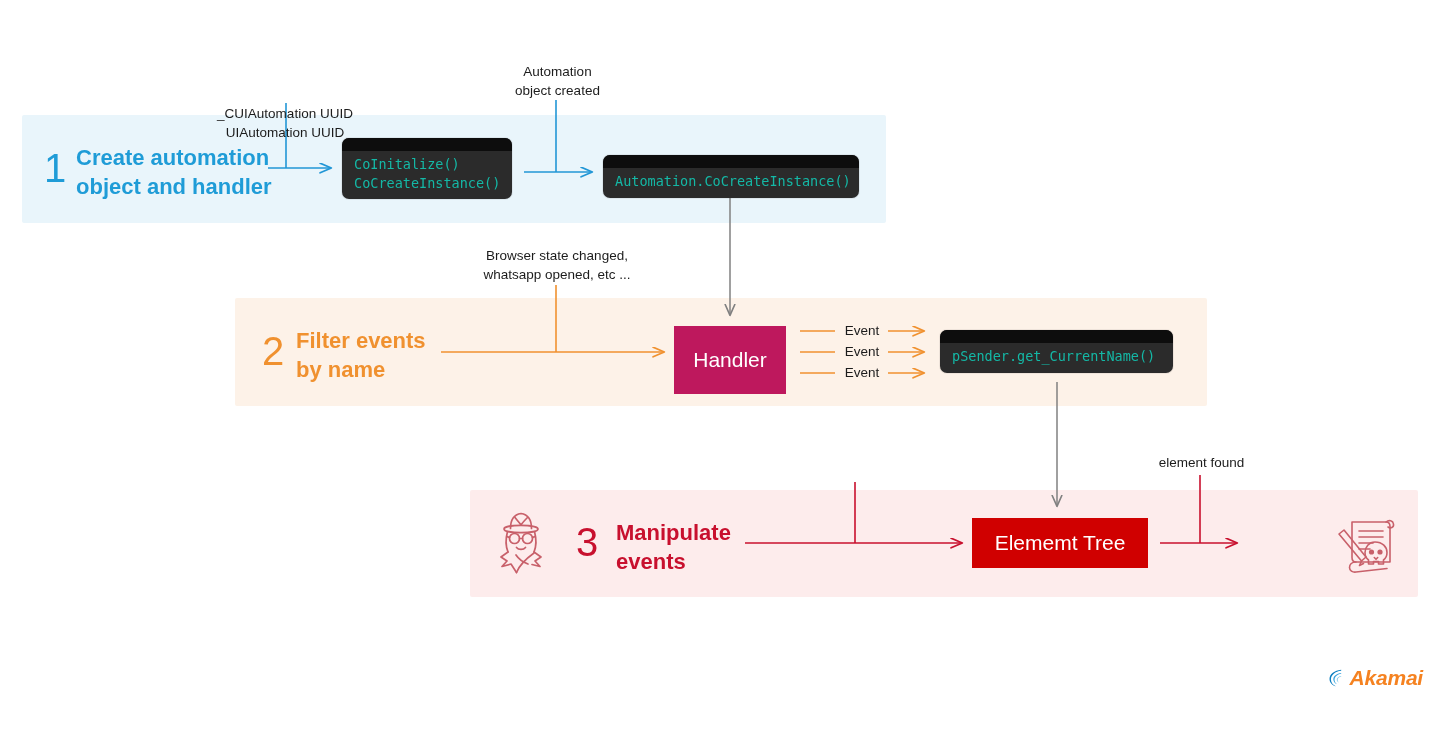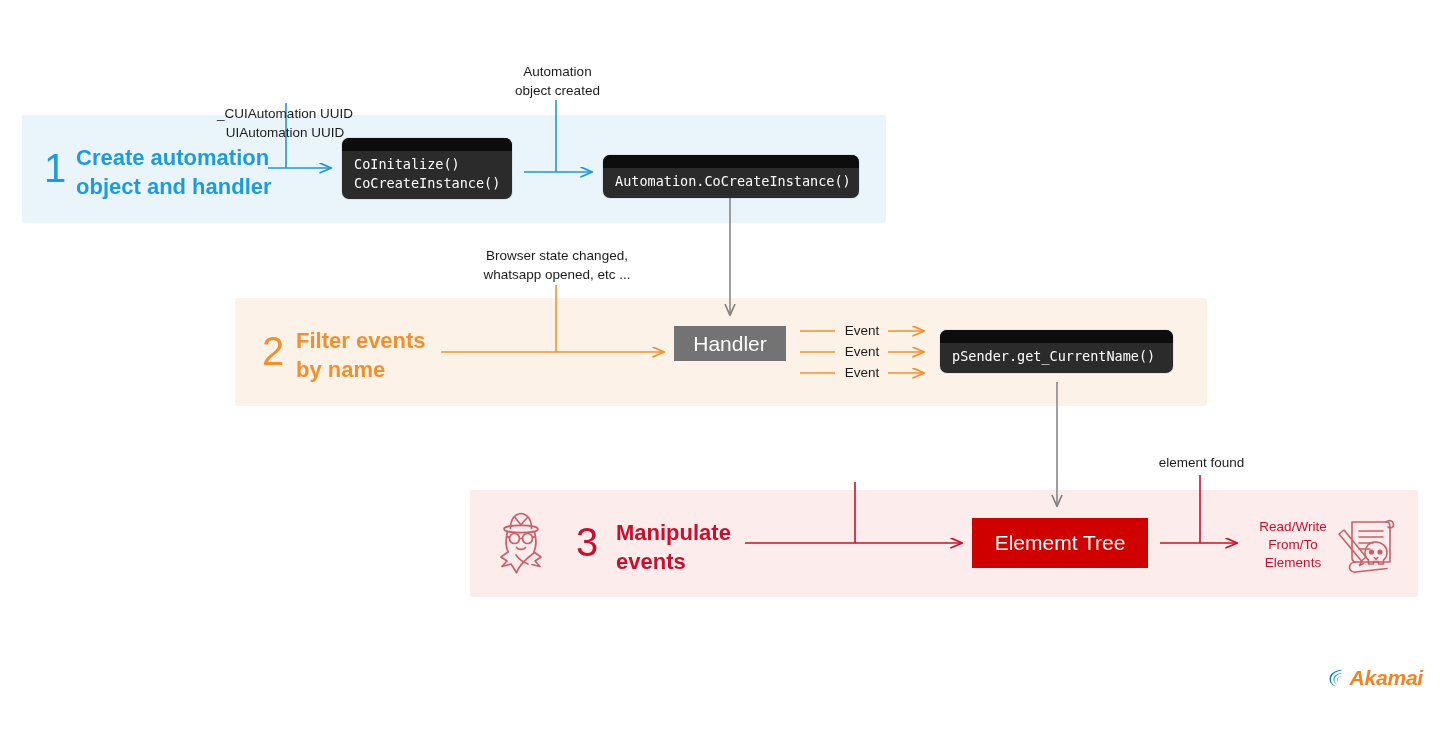--- a/index.html
+++ b/index.html
@@ -42,32 +42,32 @@
   .code-chip{
     position:absolute;background:#2b2b2b;border-radius:7px;
     overflow:hidden;box-shadow:0 0 0 1px rgba(0,0,0,0.06);
   }
   .code-chip .titlebar{
     height:13px;background:#0d0d0d;width:100%;
   }
   .code-chip .code-body{
     padding:4px 12px 7px 12px;
     font-family:"DejaVu Sans Mono", monospace;
-    font-size:13.5px;line-height:1.38;color:#ffffff;white-space:pre;
+    font-size:13.5px;line-height:1.38;color:#14b8a6;white-space:pre;
   }
   #chip-coinit{left:342px;top:138px;width:170px;}
   #chip-addevent{left:603px;top:155px;width:256px;}
   #chip-psender{left:940px;top:330px;width:233px;}
 
   
   .solid-box{
     position:absolute;display:flex;align-items:center;justify-content:center;
     color:#ffffff;font-size:21px;font-family:"Liberation Sans", sans-serif;
   }
-  #box-handler{left:674px;top:326px;width:112px;height:35px;background:#737373;}
+  #box-handler{left:674px;top:326px;width:112px;height:68px;background:#be185d;}
   #box-elemtree{left:972px;top:518px;width:176px;height:50px;background:#d00000;}
 
   
   .note{
     position:absolute;font-size:13.5px;line-height:1.42;color:#1c1c1c;
     text-align:center;white-space:pre-line;
     font-family:"Liberation Sans", sans-serif;
   }
   #note-uuid{left:190px;top:64px;width:190px;margin-top:40px;}
   #note-autoobj{left:490px;top:62px;width:135px;}
@@ -252,23 +252,20 @@
   </div>
 
   <div class="step-num c-red" id="s3-num">3</div>
   <div class="step-title c-red" id="s3-title">Manipulate
 events</div>
 
   <div class="note" id="note-elemfound">element found</div>
 
   <div class="solid-box" id="box-elemtree">Elememt Tree</div>
 
-  <div class="rw-label" id="label-readwrite">Read/Write
-From/To
-Elements</div>
 
   <div class="icon-abs" id="icon-scroll">
     <svg viewBox="0 0 72 68" width="72" height="68" fill="none" stroke="#c8606a" stroke-width="1.6" stroke-linecap="round" stroke-linejoin="round">
 
       <path d="M22,12 L56,12 C58.5,12 60,13.8 60,16.5 L60,52 L26,52
                C23.5,52 22,50.2 22,47.5 Z"></path>
 
       <path d="M56,12 C59,9.5 63,10.5 63.5,14 C64,17.5 60.5,18.8 58,17"></path>
 
       <path d="M26,52 C22,52 19.5,54.5 19.5,57.5 C19.5,60.5 22.5,62.5 26,62

